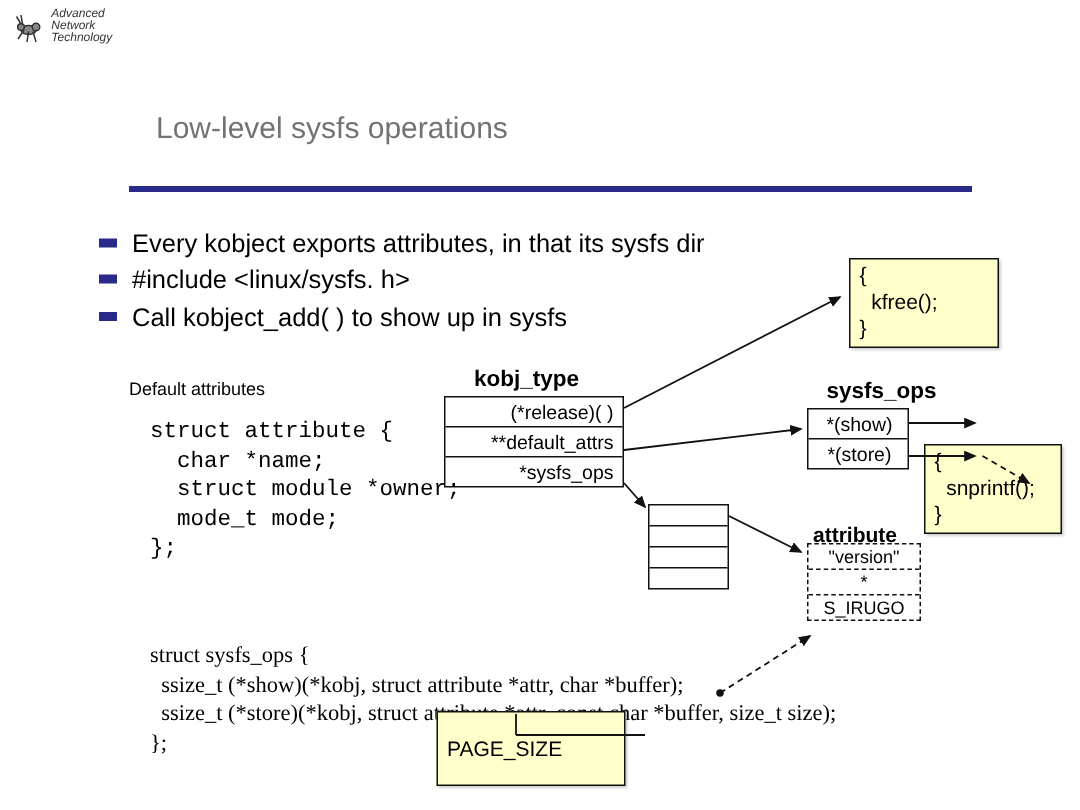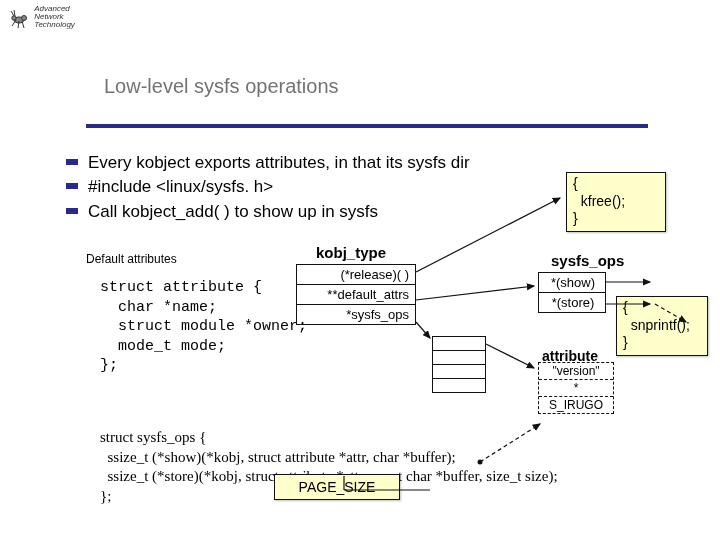--- a/index.html
+++ b/index.html
@@ -72,21 +72,21 @@
   .yellow-box {
     position: absolute;
     background: #ffffcc;
     border: 1.5px solid #111;
     box-shadow: 1px 1px 2px rgba(0,0,0,.25);
     font-size: 14px;
     padding: 2px 6px;
   }
   .yb1 { top: 172px; left: 566px; width: 86px; height: 54px; line-height: 1.25; }
   .yb2 { top: 296px; left: 616px; width: 78px; height: 54px; line-height: 1.25; }
-  .yb3 { top: 474px; left: 274px; width: 112px; text-align: center; padding: 4px 6px; }
+  .yb3 { top: 474px; left: 291px; width: 112px; text-align: left; padding: 16px 6px; }
 
   .subhead {
     position: absolute;
     font-size: 12px;
   }
   .sh1 { top: 252px; left: 86px; }
   .sh2 { top: 244px; left: 316px; font-weight: bold; font-size: 15px; }
   .sh3 { top: 252px; left: 536px; font-weight: bold; font-size: 15px; margin-left: 15px; }
 
   .struct1 {

